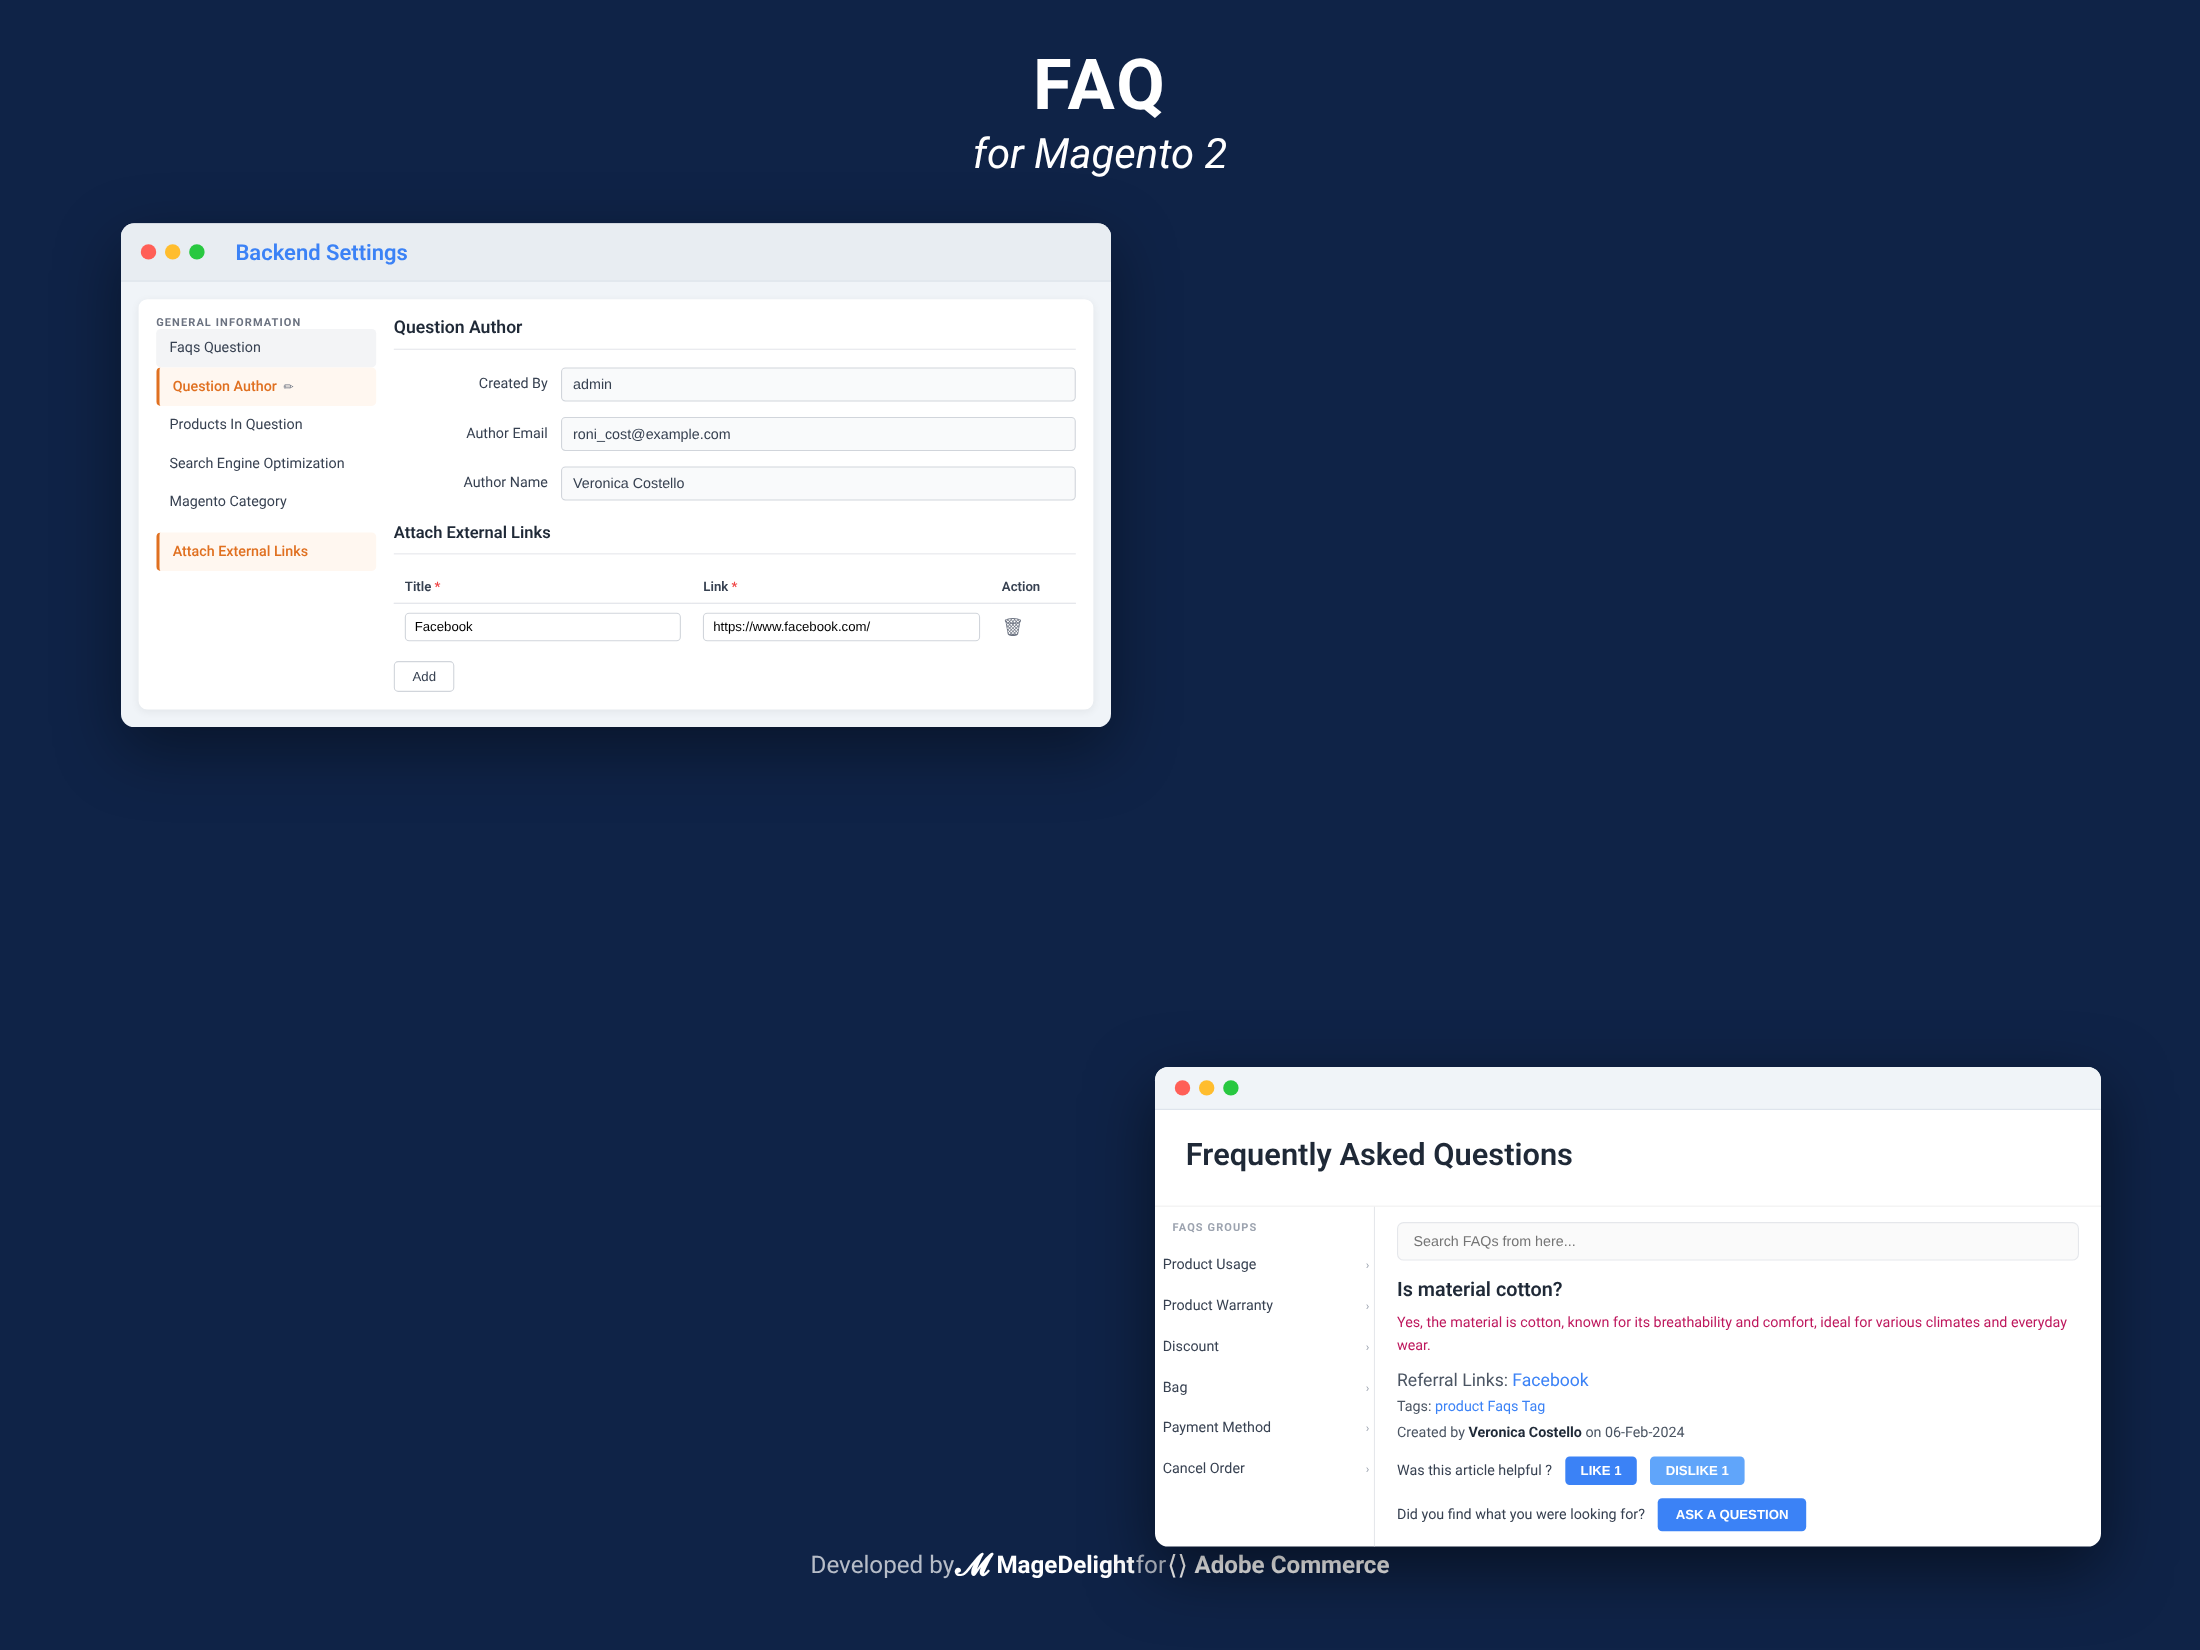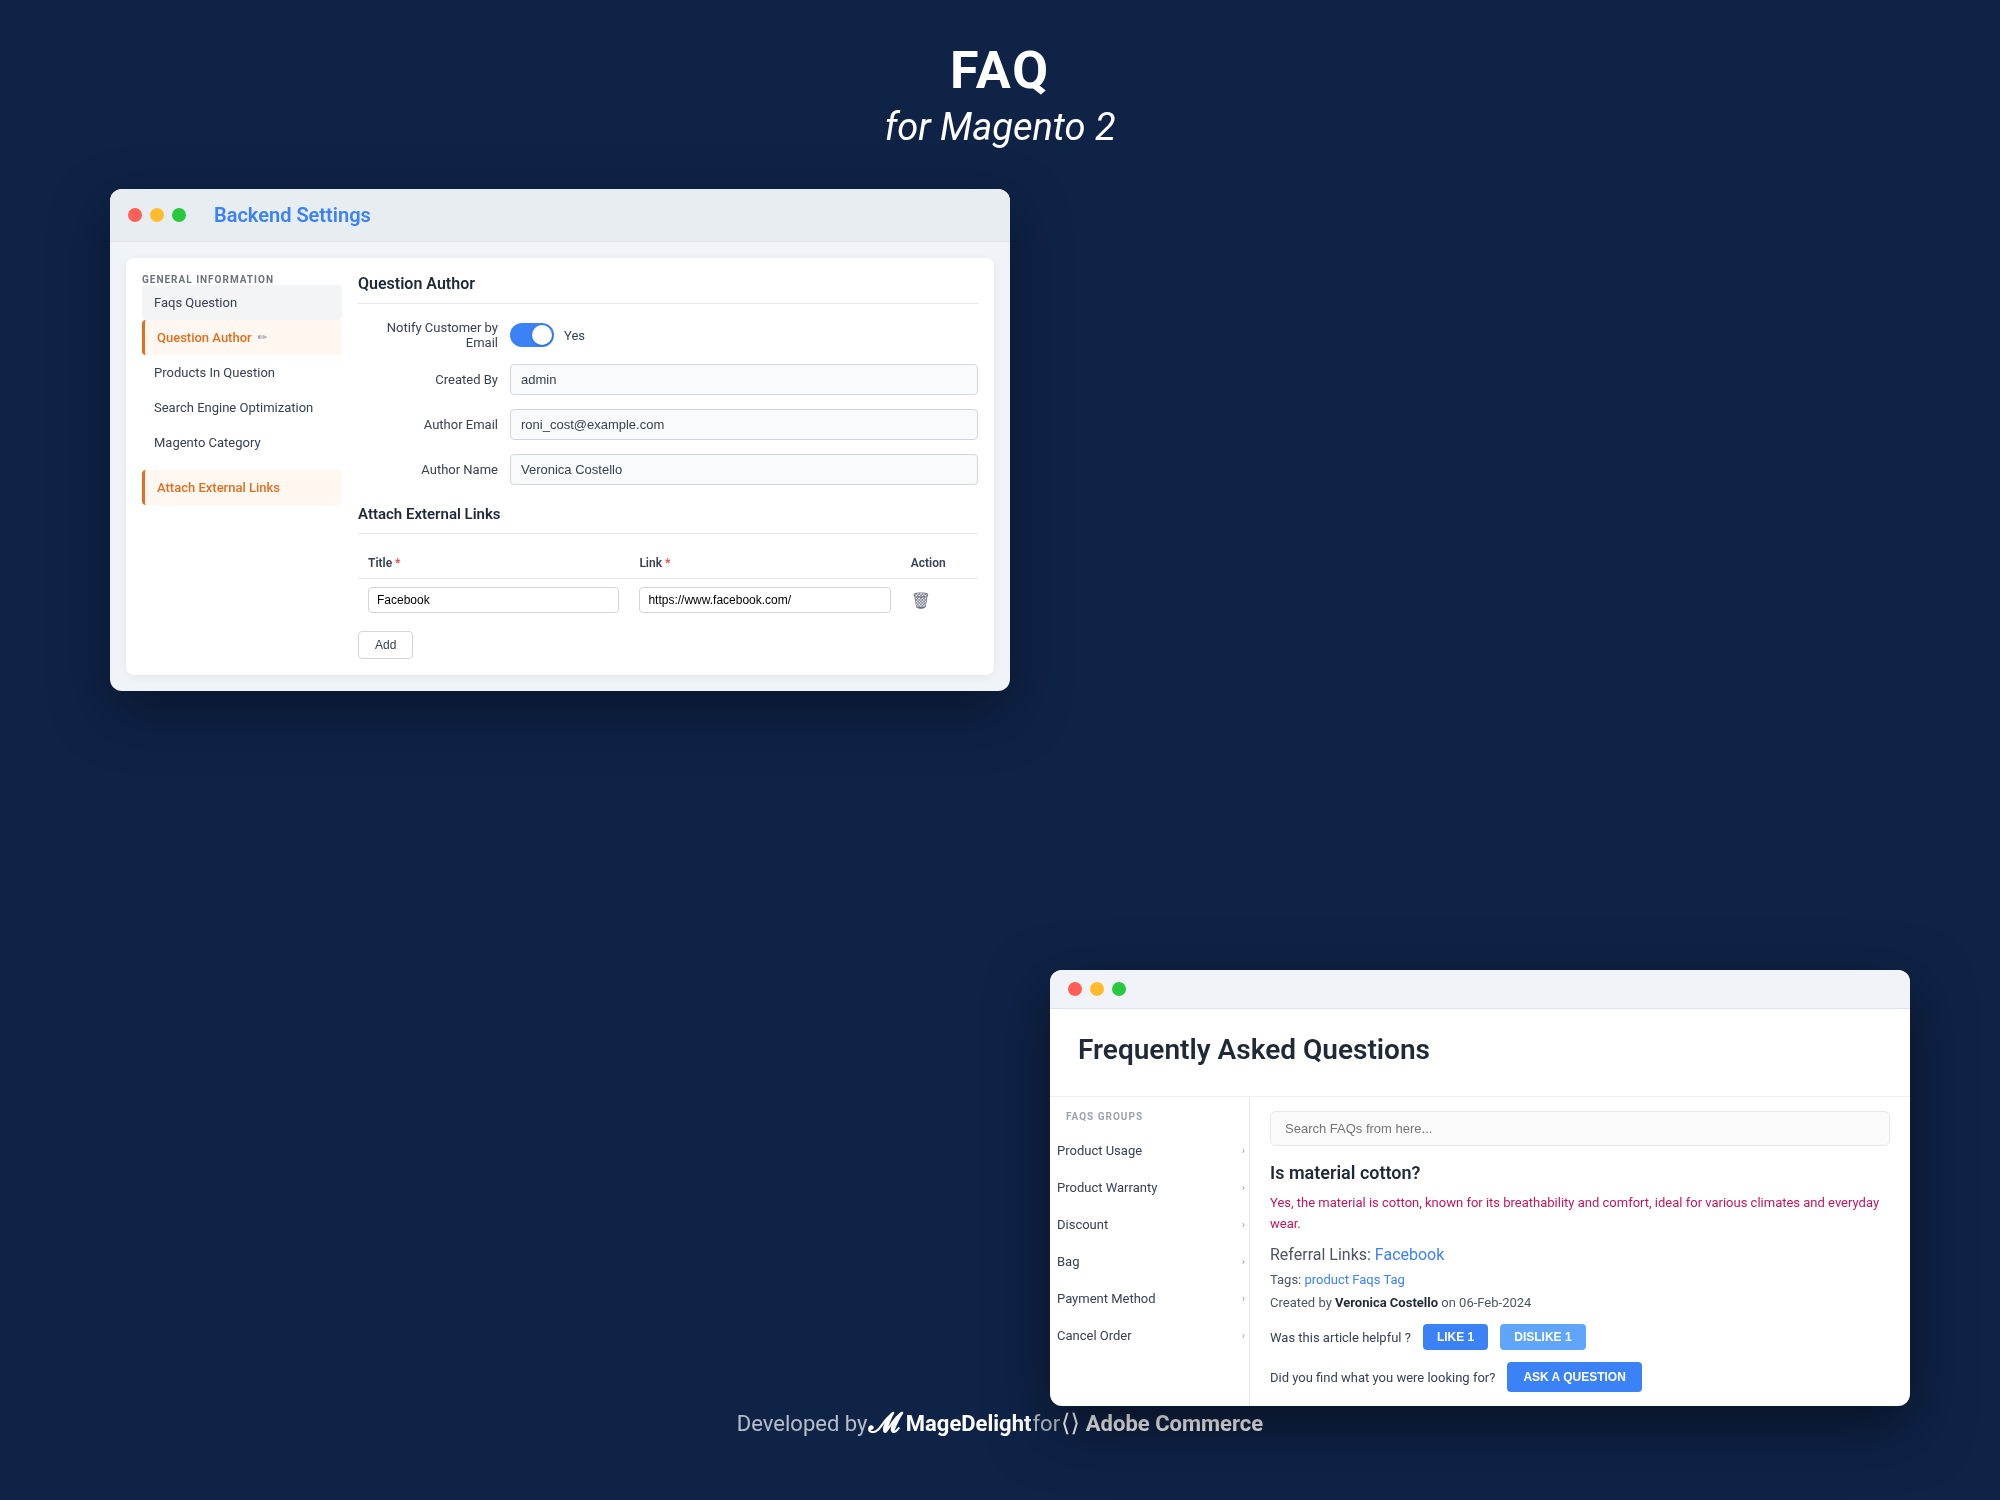--- a/index.html
+++ b/index.html
@@ -16,21 +16,21 @@
       padding: 40px 60px 60px;
     }
 
     
     .header {
       text-align: center;
       color: white;
       margin-bottom: 20px;
     }
     .header h1 {
-      font-size: 52px;
+      font-size: 64px;
       font-weight: 700;
       letter-spacing: 2px;
     }
     .header p {
       font-size: 38px;
       font-style: italic;
       font-weight: 400;
       margin-top: 4px;
     }
 
@@ -480,27 +480,20 @@
           <span>Magento Category</span>
         </div>
         <div class="sidebar-item active" style="margin-top:10px; background:#fff7f0; border-left:3px solid #e07020;">
           <span>Attach External Links</span>
         </div>
       </div>
 
       <div class="form-area">
         <div class="section-title">Question Author</div>
 
-        <div class="form-row">
-          <div class="form-label">Notify Customer by Email</div>
-          <div class="toggle-row">
-            <div class="toggle"></div>
-            <span class="toggle-label">Yes</span>
-          </div>
-        </div>
 
         <div class="form-row">
           <div class="form-label">Created By</div>
           <input class="form-input" readonly="" value="admin" style="">
         </div>
 
         <div class="form-row">
           <div class="form-label">Author Email</div>
           <input class="form-input" value="roni_cost@example.com" style="">
         </div>

